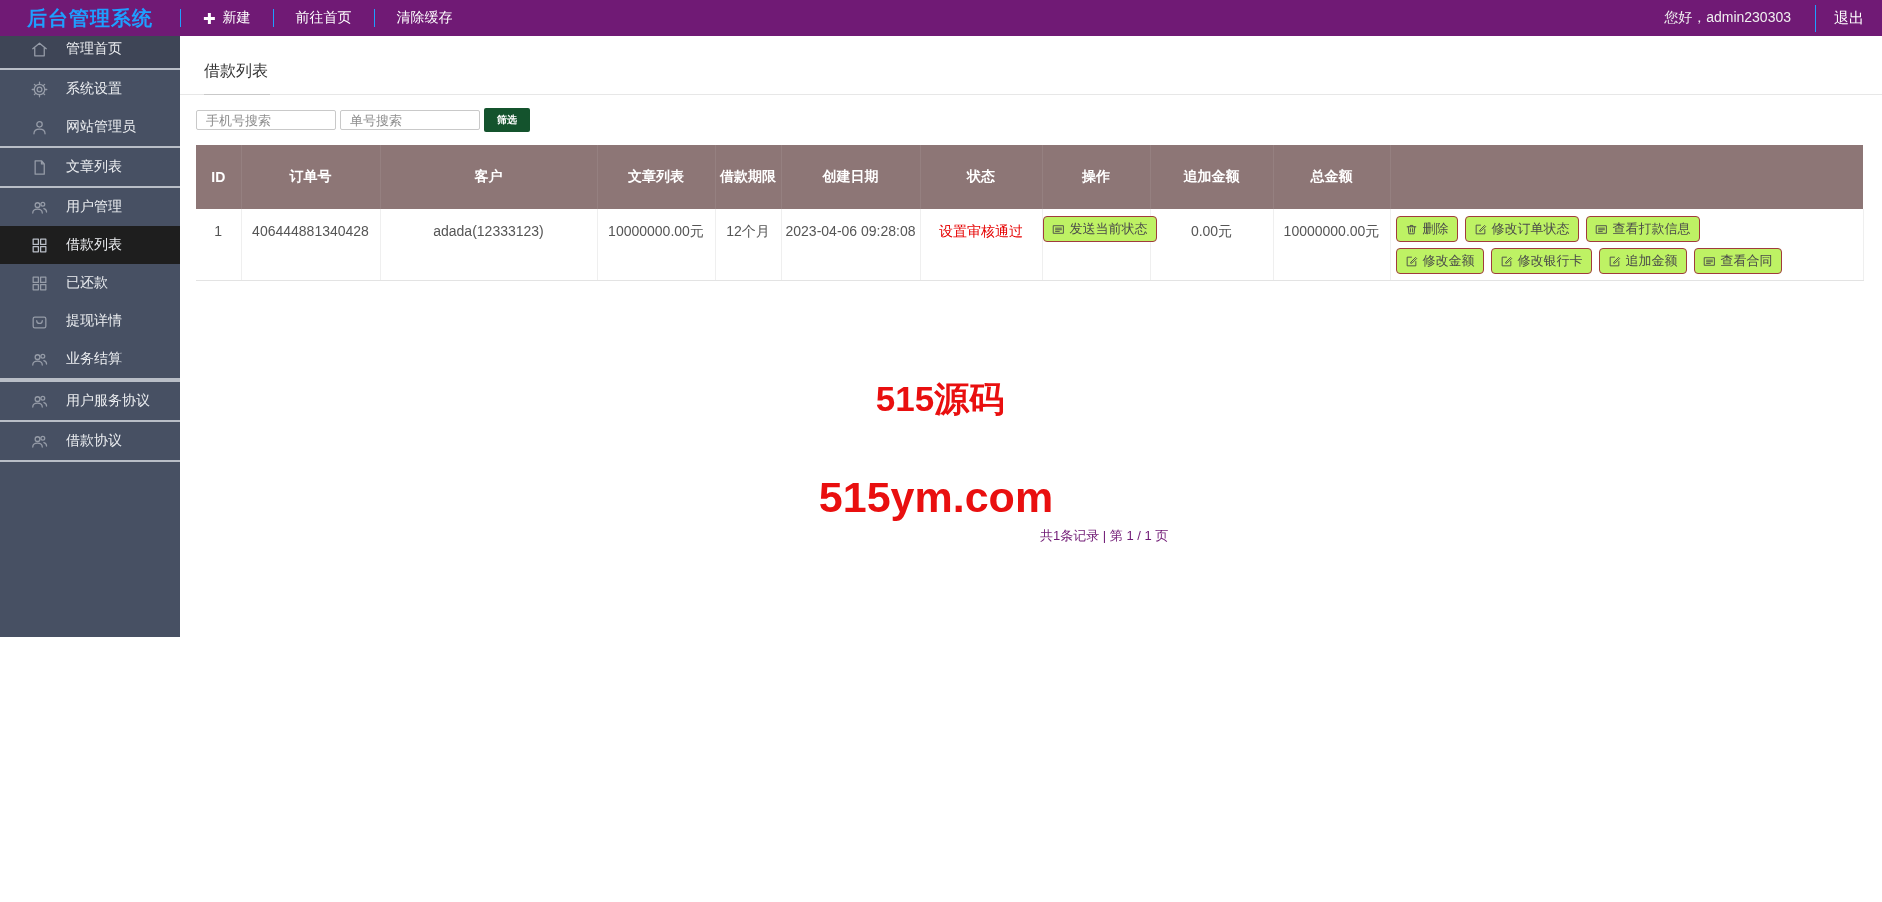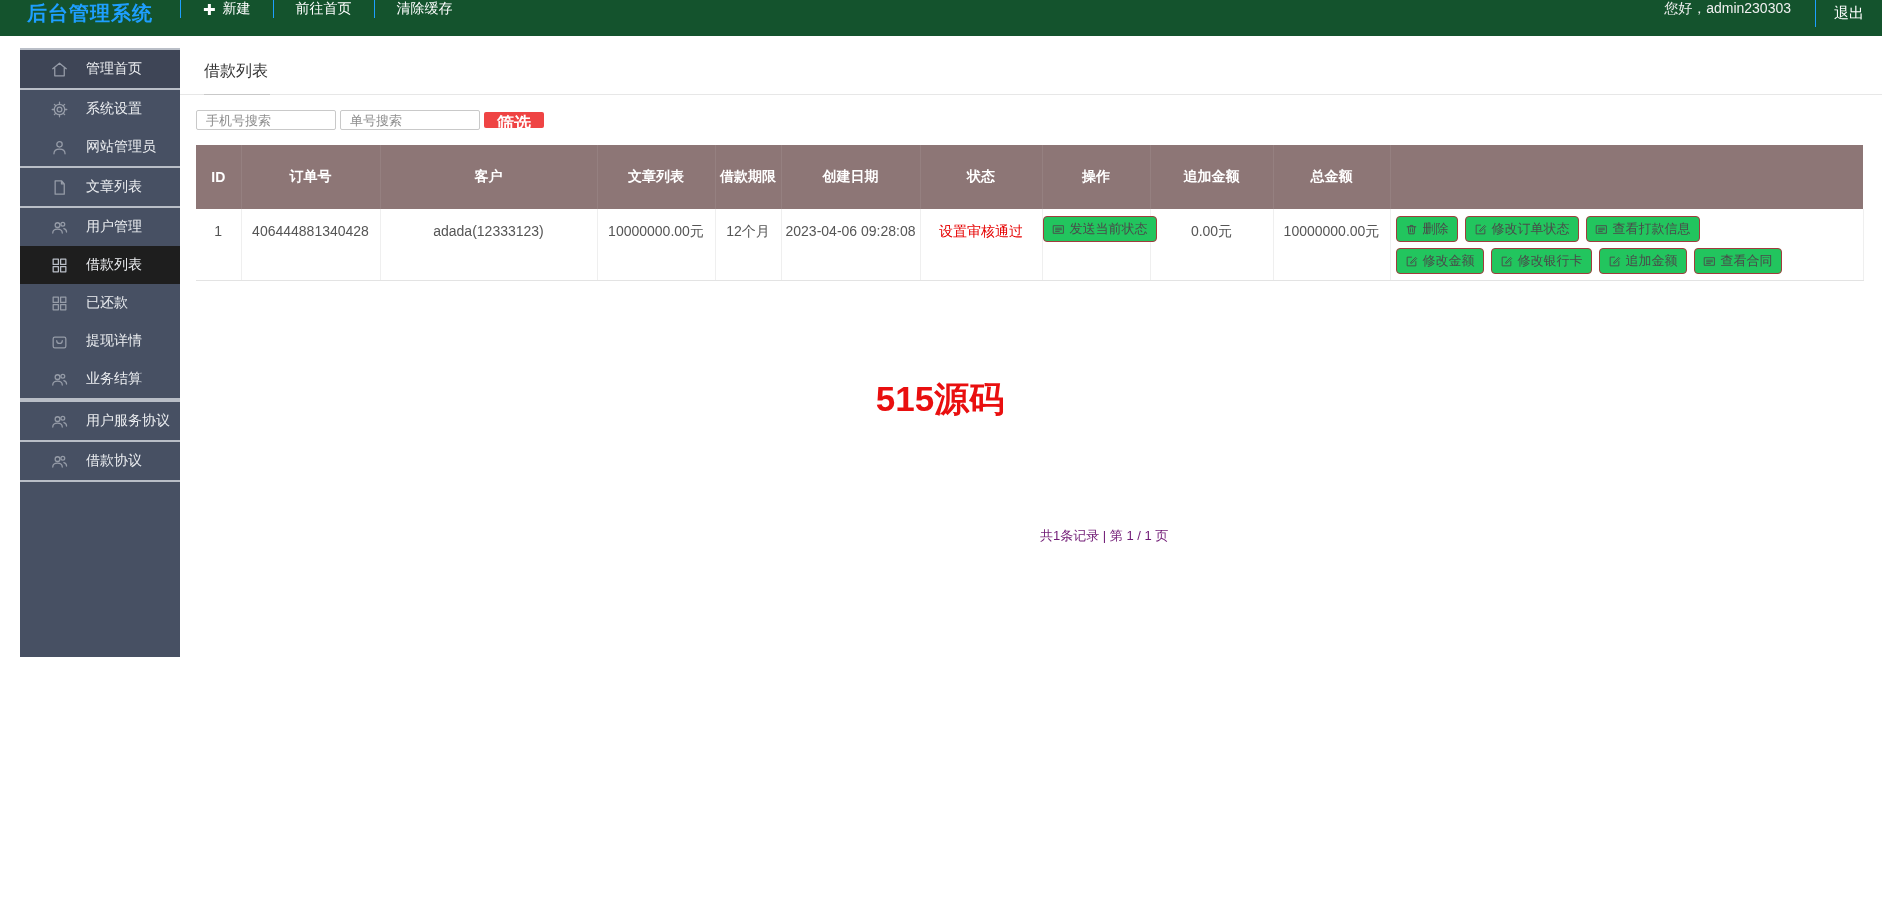--- a/index.html
+++ b/index.html
@@ -1,69 +1,69 @@
 <!DOCTYPE html>
 <html><head>
 <meta charset="utf-8">
 <style>
   * { margin:0; padding:0; box-sizing:border-box; }
   html,body { width:1882px; height:902px; overflow:hidden; background:#fff;
               font-family:"Liberation Sans","DejaVu Sans",sans-serif; }
 
   
   .topbar { position:absolute; top:0; left:0; width:1882px; height:36px;
-            background:#14532d; display:flex; align-items:flex-start; z-index:5; }
+            background:#701a75; display:flex; align-items:center; z-index:5; }
   .logo { width:180px; display:flex; align-items:center; justify-content:center;
           color:#1E9FFF; font-size:20px; font-weight:bold; letter-spacing:1px; }
   .tnav { display:flex; align-items:center; padding:0 22px; color:#fff; font-size:14px;
           border-left:1px solid #1E9FFF; cursor:pointer; gap:7px; }
   .tnav:last-of-type { border-right:1px solid #1E9FFF; }
   .plus { font-size:15px; font-weight:bold; line-height:1; }
   .tspacer { flex:1; }
   .greet { display:flex; align-items:center; color:#f0f0f0; font-size:14px; padding:0 24px; }
   .logout { display:flex; align-items:center; color:#fff; font-size:15px; padding:4px 18px;
             border-left:1px solid #1E9FFF; cursor:pointer; }
 
   
-  .sidebar { position:absolute; top:48px; left:0; width:180px; height:609px;
-             background:#475063;margin-left:20px; }
+  .sidebar { position:absolute; top:28px; left:0; width:180px; height:609px;
+             background:#475063; }
   .sdiv { height:2px; background:#B9BEC7; }
   .sitem { height:38px; display:flex; align-items:center; padding-left:30px; gap:17px;
            color:#ECEEF1; font-size:14px; cursor:pointer; }
   .sitem svg { width:19px; height:19px; stroke:#969CA8; fill:none; stroke-width:1.6;
                stroke-linecap:round; stroke-linejoin:round; flex:none; }
   .sitem.first { background:#3E4556; }
   .sitem.active { background:#1E1E1E; }
   .sitem.active svg { stroke:#B9BEC7; }
 
   
   .main { position:absolute; top:36px; left:180px; width:1702px; height:866px; background:#fff; }
   .titlebar { height:59px; border-bottom:1px solid #E7E7E7; display:flex; align-items:flex-end;
               padding:0 0 0 24px; }
   .ptitle { font-size:16px; color:#333; padding:0 2px 12px 0; border-bottom:1px solid #C9C9C9;
             margin-bottom:-1px; }
   .toolbar { height:50px; display:flex; align-items:center; padding-left:16px; gap:4px; }
   .sinput { width:140px; height:20px; border:1px solid #C9C9C9; border-radius:2px;
             padding:0 9px; font-size:13px; color:#333; outline:none; }
   .sinput::placeholder { color:#8C8C8C; }
-  .fbtn { height:16px; padding:0 13px; background:#ef4444; color:#fff; border:none;
-          border-radius:2px; font-size:17px; font-weight:bold; cursor:pointer; }
+  .fbtn { height:24px; padding:0 13px; background:#14532d; color:#fff; border:none;
+          border-radius:2px; font-size:10px; font-weight:bold; cursor:pointer; }
 
   table.grid { border-collapse:collapse; table-layout:fixed; margin-left:16px;
                width:1667px; }
   .grid th { height:64px; background:#8D7676; color:#fff; font-size:14px; font-weight:bold;
              text-align:center; border-right:1px solid rgba(255,255,255,0.08); }
   .grid td { vertical-align:top; text-align:center; font-size:14px; color:#555;
              border-right:1px solid #EFEFEF; border-bottom:1px solid #E3E3E3;
              padding-top:14px; background:#fff; }
   .grid tr.datarow { height:63px; }
   td.status { color:#E60000; }
   td.ops, td.actions { padding-top:7px; }
   td.actions { text-align:left; padding-left:5px; }
-  .rbtn { display:inline-flex; align-items:center; gap:5px; background:#22c55e;
+  .rbtn { display:inline-flex; align-items:center; gap:5px; background:#bef264;
           border:1px solid #A03C3C; border-radius:4px; padding:3px 8px;
           font-size:13px; color:#4A4A4A; cursor:pointer; white-space:nowrap;
           font-family:inherit; }
   .rbtn svg { width:13px; height:13px; stroke:#4A4A4A; fill:none; stroke-width:1.7;
               stroke-linecap:round; stroke-linejoin:round; flex:none; }
   .btnrow { display:flex; gap:7px; margin-bottom:6px; }
 
   .wm1 { position:absolute; top:340px; left:760px; transform:translateX(-50%);
          color:#E90F0F; font-size:35px; font-weight:bold; }
   .wm2 { position:absolute; top:437px; left:756px; transform:translateX(-50%);
@@ -302,14 +302,15 @@
                 </svg>
               <span>查看合同</span>
             </button>
           </div>
         </td>
       </tr>
     </tbody>
   </table>
 
   <div class="wm1">515源码</div>
+  <div class="wm2">515ym.com</div>
   <div class="pager">共1条记录 | 第 1 / 1 页</div>
 </div>
 
 </body></html>

